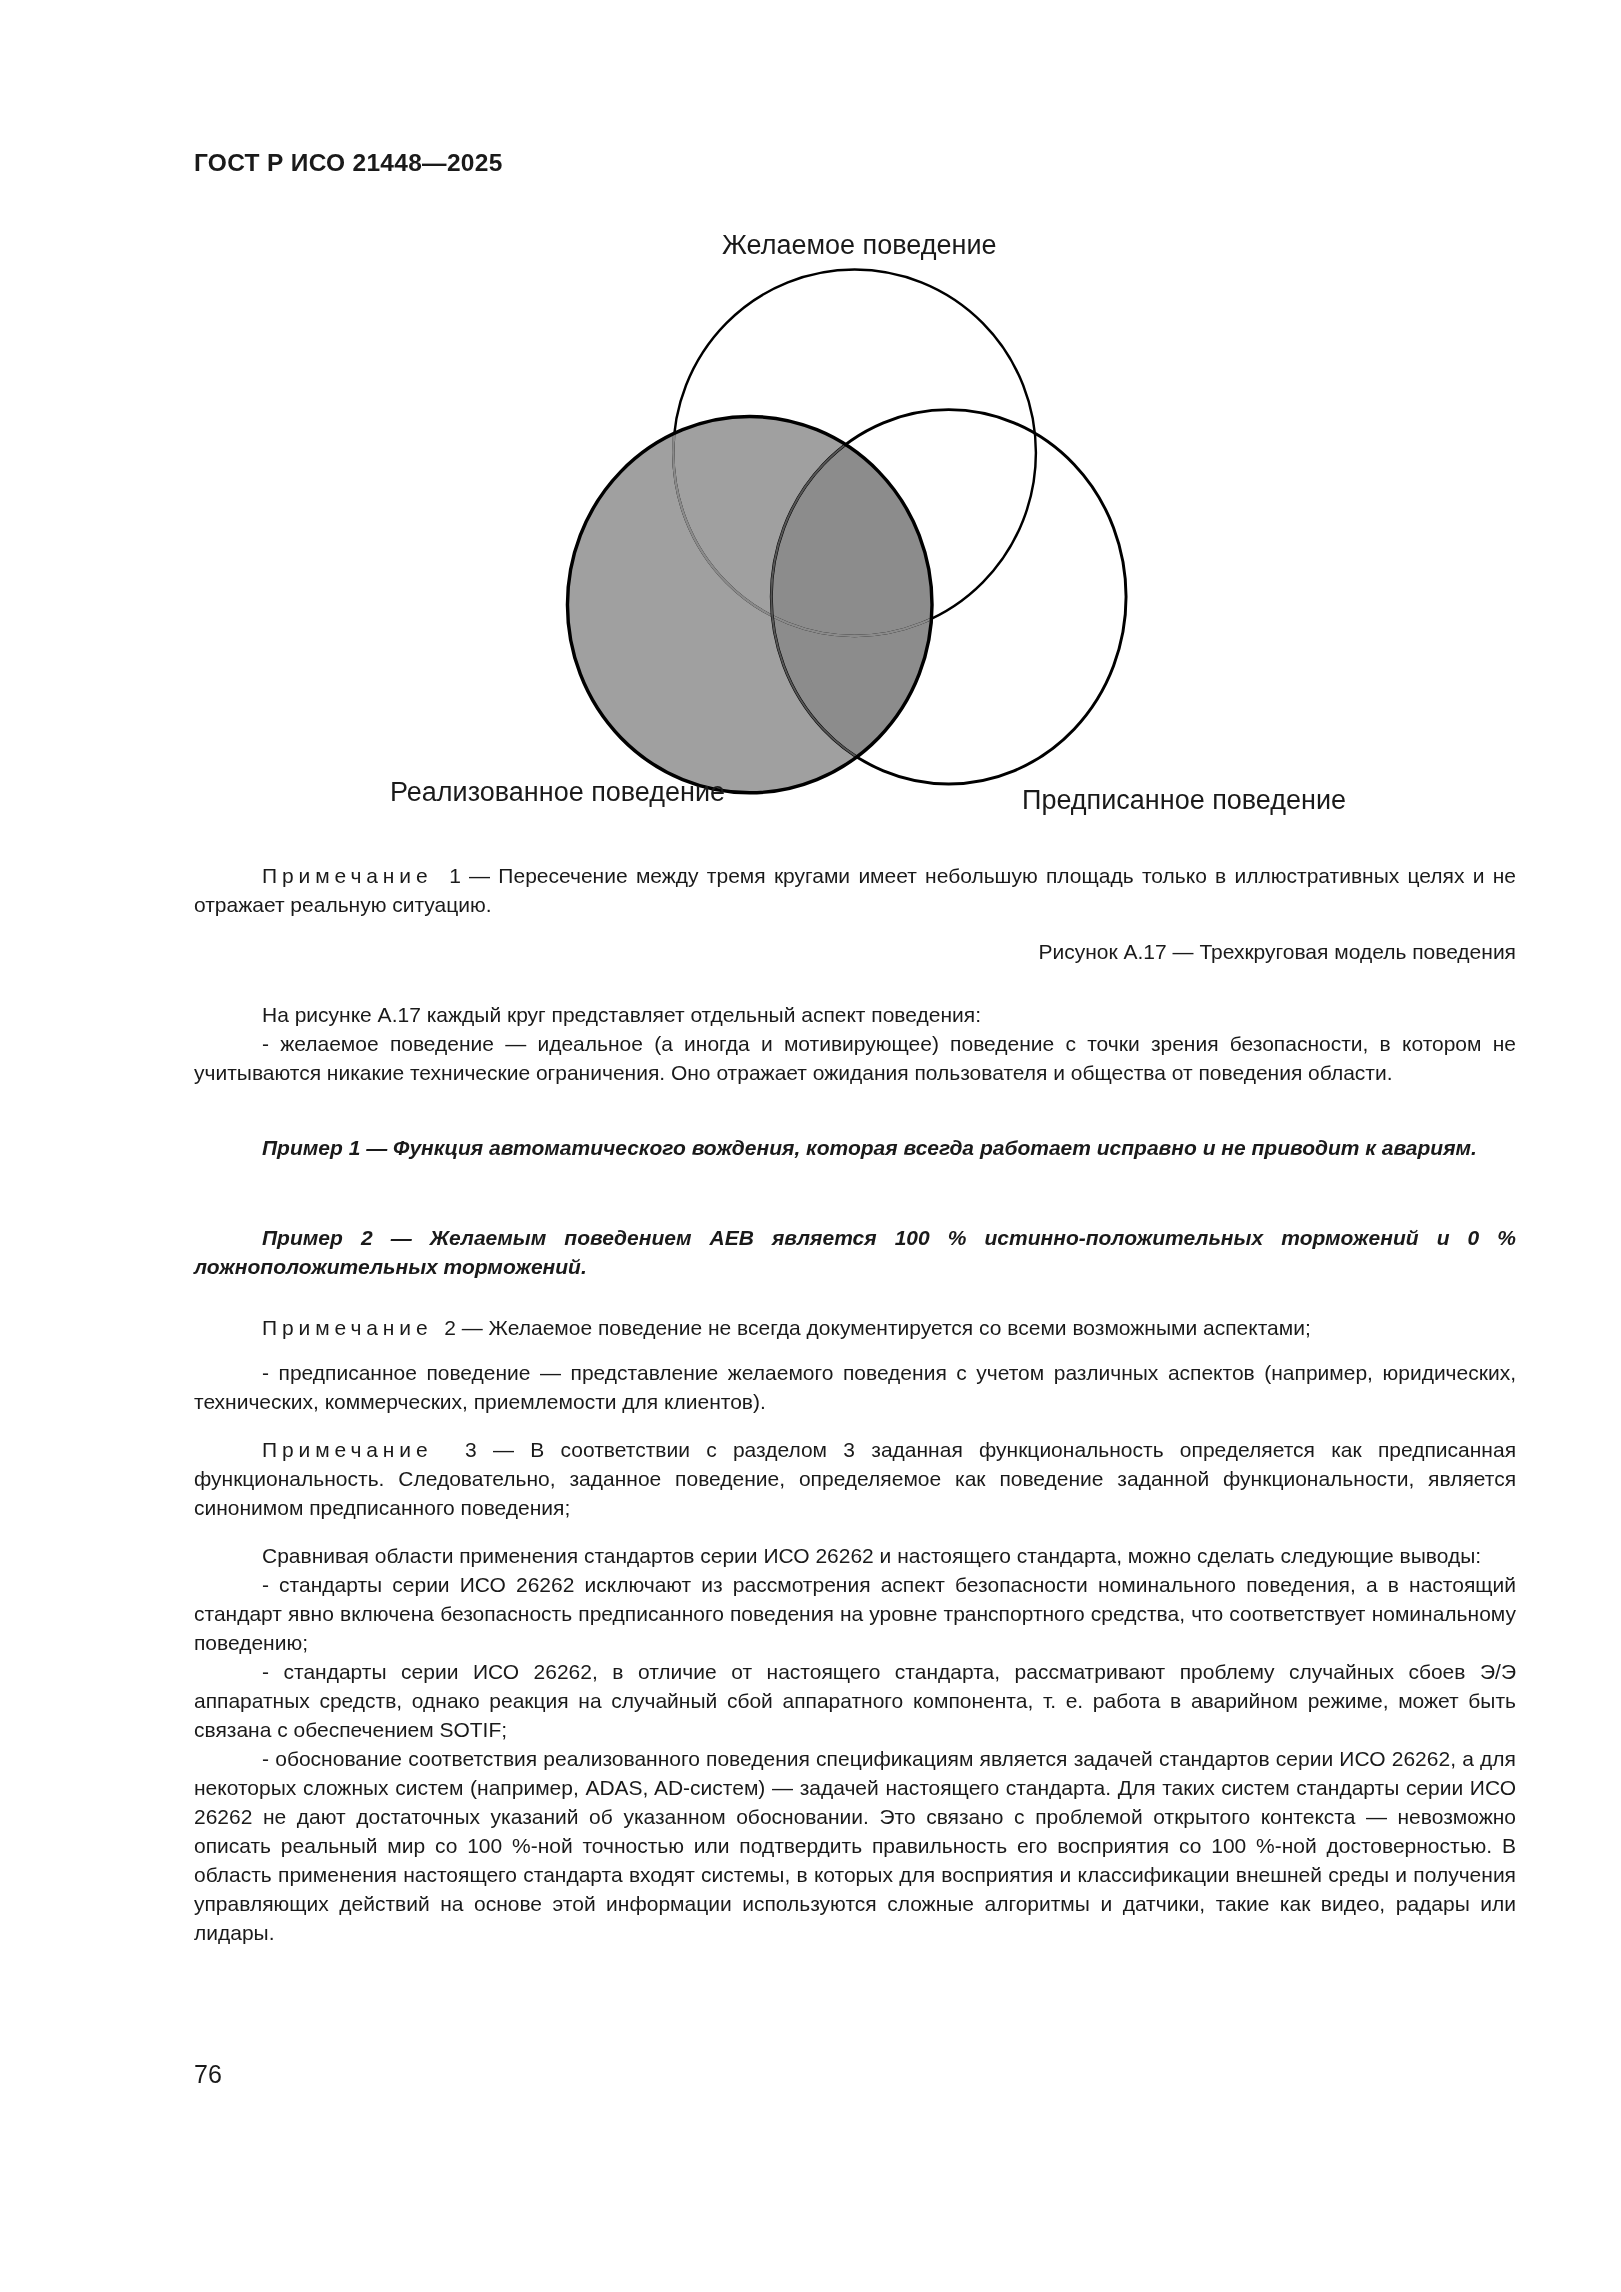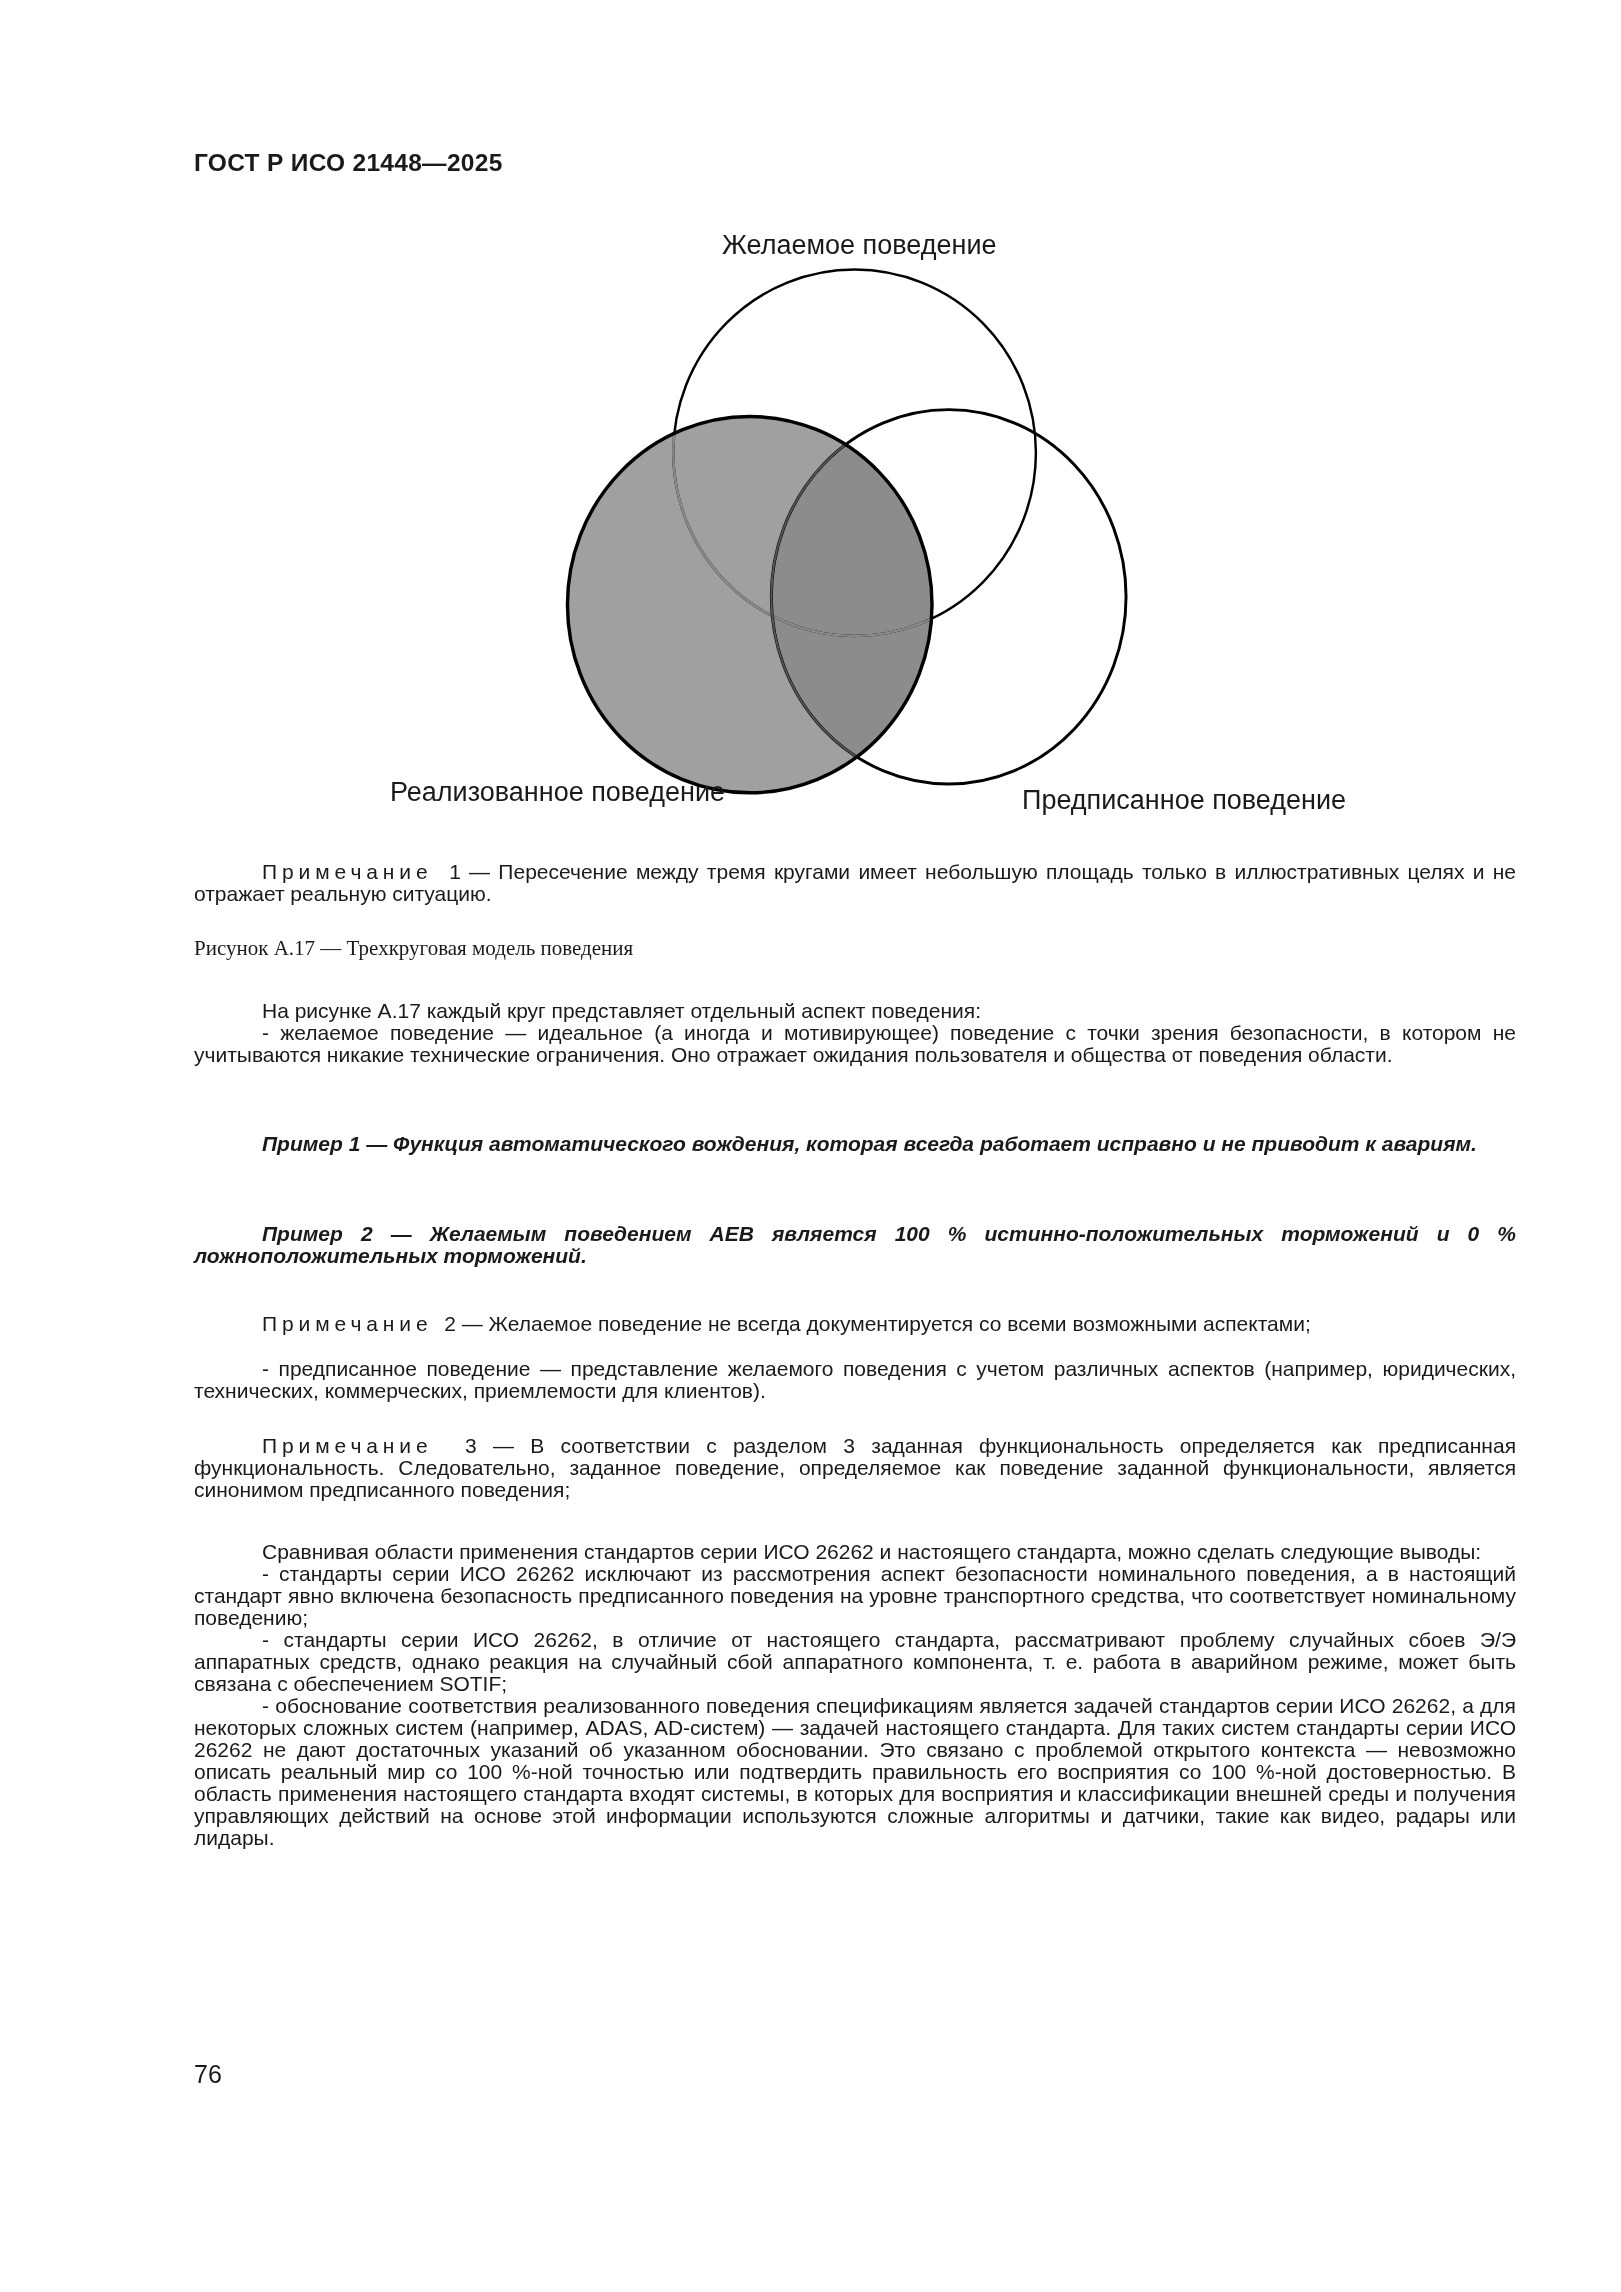--- a/index.html
+++ b/index.html
@@ -1,25 +1,25 @@
 <!DOCTYPE html>
 <html><head>
 <meta charset="utf-8">
 <style>
   html, body { margin:0; padding:0; background:#ffffff; }
   body { width:1621px; height:2293px; position:relative; overflow:hidden;
          font-family:"Liberation Sans", sans-serif; color:#1a1a1a; }
   .abs { position:absolute; }
   .header { left:194px; top:149px; font-size:24.5px; font-weight:bold; letter-spacing:0.3px; }
   .fig-label { font-size:27px; font-weight:normal; white-space:nowrap; }
-  .text { left:194px; width:1322px; font-size:21px; line-height:22px; text-align:justify; }
+  .text { left:194px; width:1322px; font-size:21px; line-height:29px; text-align:justify; }
   .ind { text-indent:68px; }
   .spaced { letter-spacing:4.9px; }
   .bold-it { font-weight:bold; font-style:italic; }
-  .center { text-align:left; text-indent:0;font-family:Liberation Serif, serif; }
+  .center { text-align:right; text-indent:0; }
   .p { margin:0; }
   .pagenum { left:194px; top:2060px; font-size:25px; }
   svg { position:absolute; left:0; top:0; }
 </style>
 </head>
 <body>
 
 <div class="abs header">ГОСТ Р ИСО 21448—2025</div>
 
 <svg width="1621" height="882" viewBox="0 0 1654 900">

